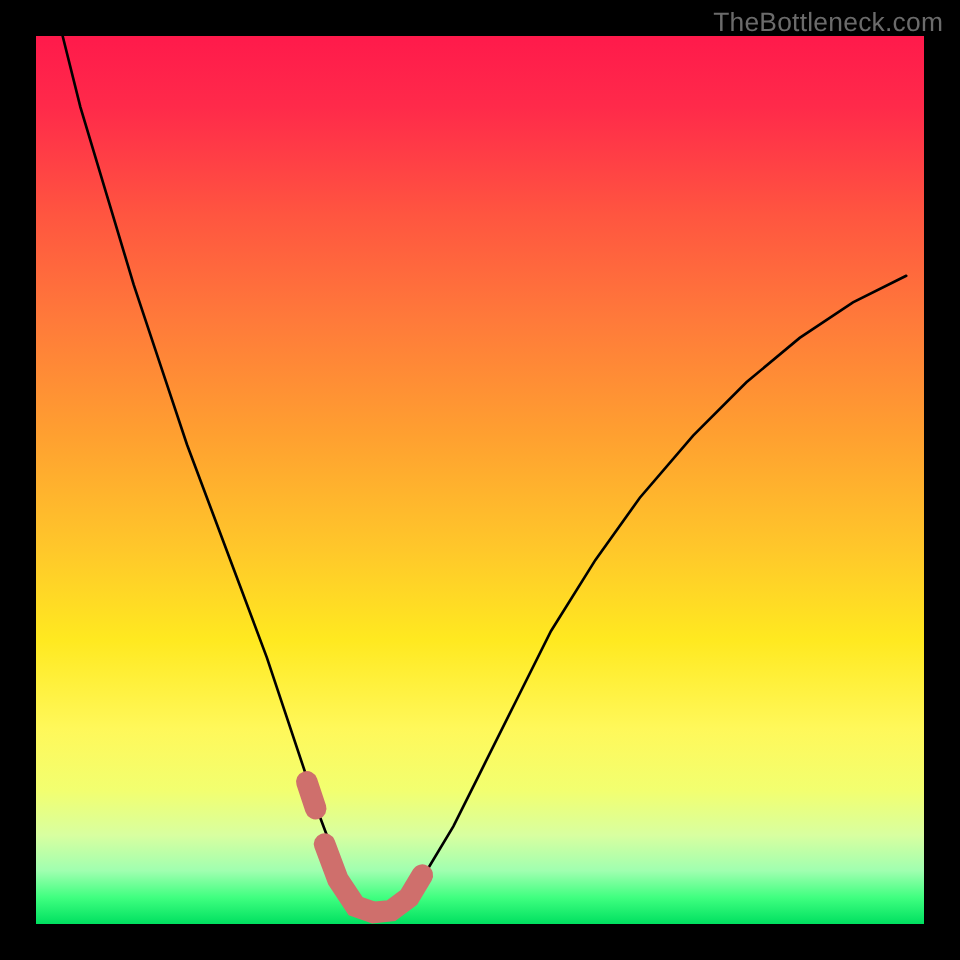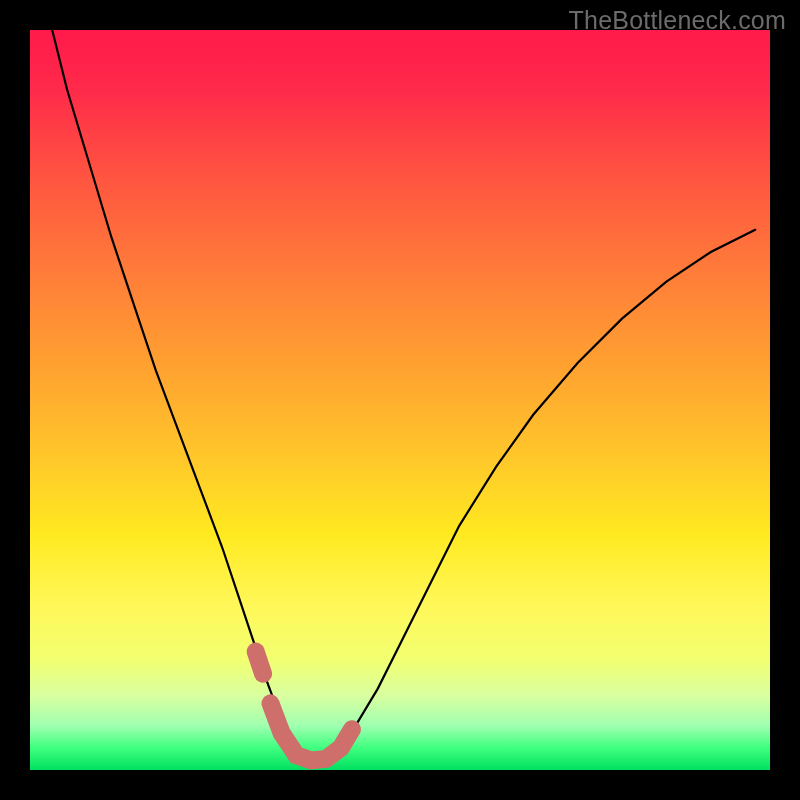--- a/index.html
+++ b/index.html
@@ -30,21 +30,21 @@
       #d8ffa0 90%,
       #a0ffb0 94%,
       #40ff80 97%,
       #00e060 100%);
   }
   .watermark {
     position: absolute;
     top: 6px;
     right: 14px;
     color: #6b6b6b;
-    font-size: 25px;
+    font-size: 22px;
     letter-spacing: 0.2px;
     font-weight: 500;
     user-select: none;
   }
   svg.plot {
     position: absolute;
     left: 0;
     top: 0;
     pointer-events: none;
   }

